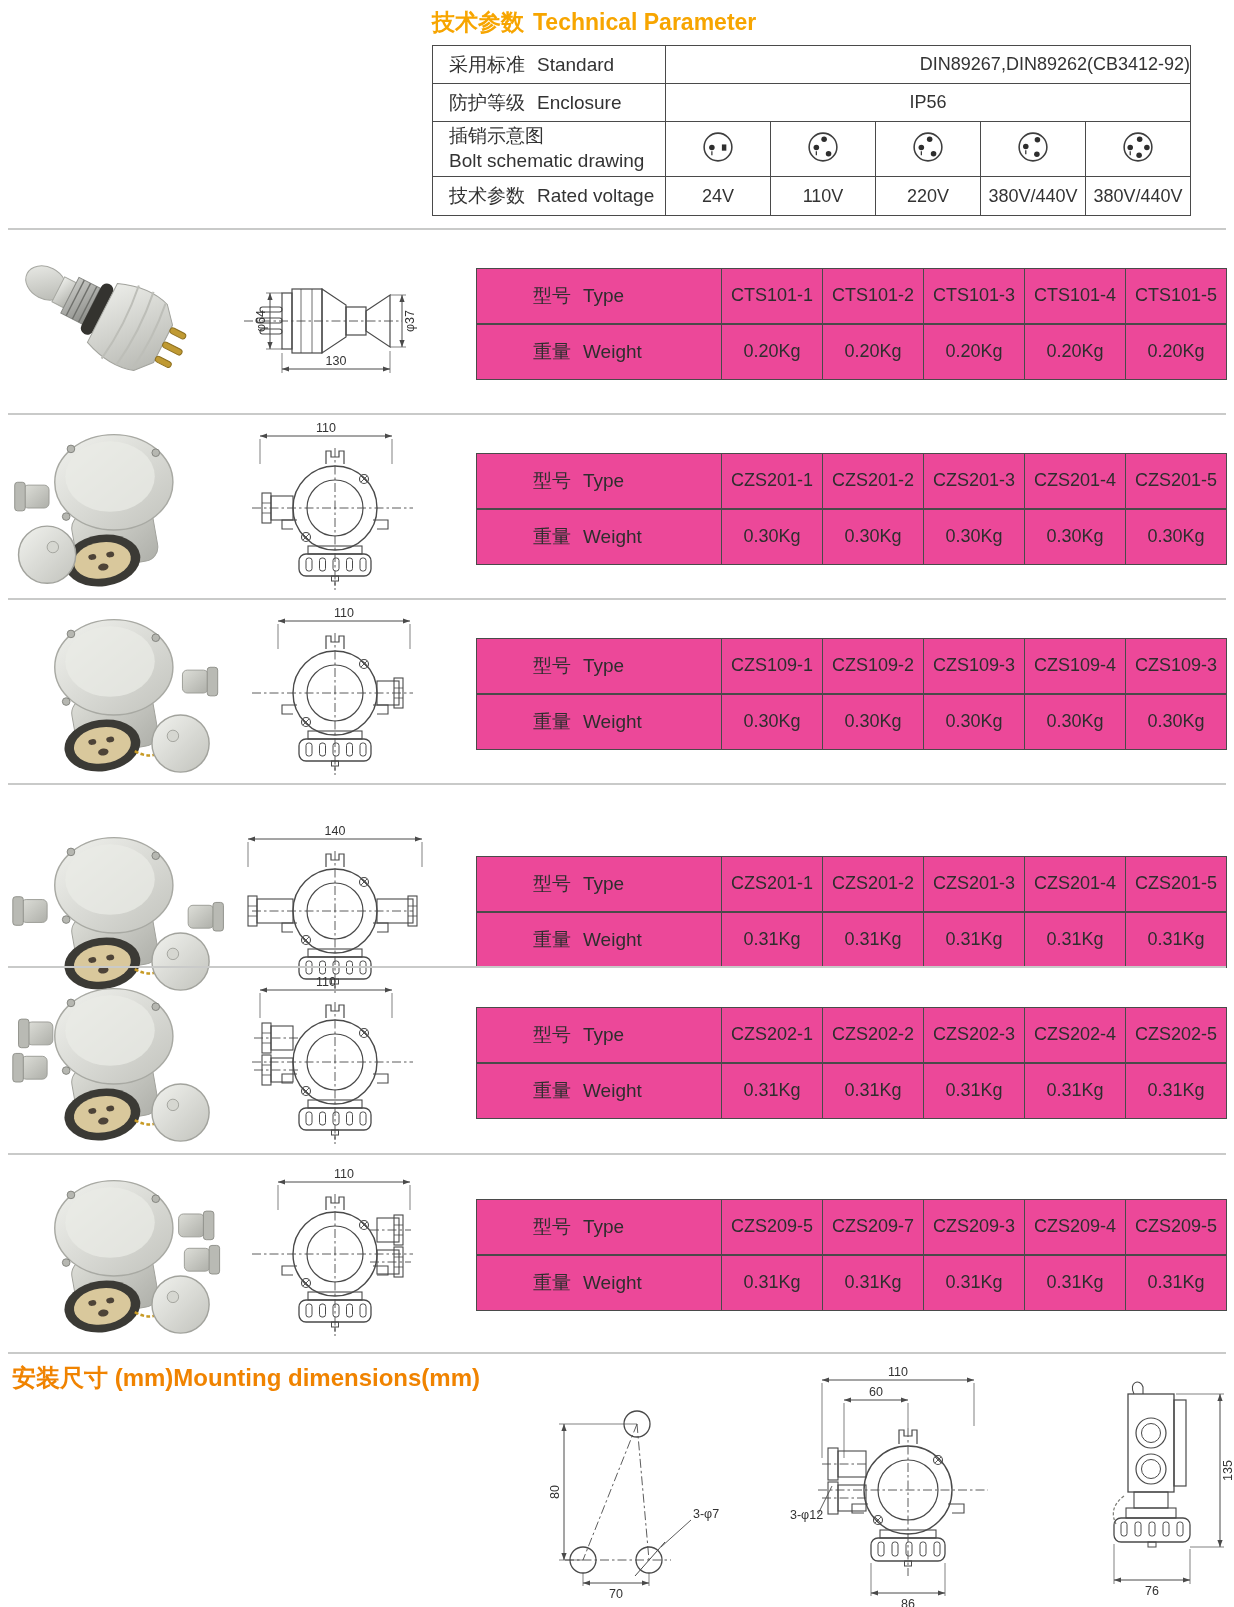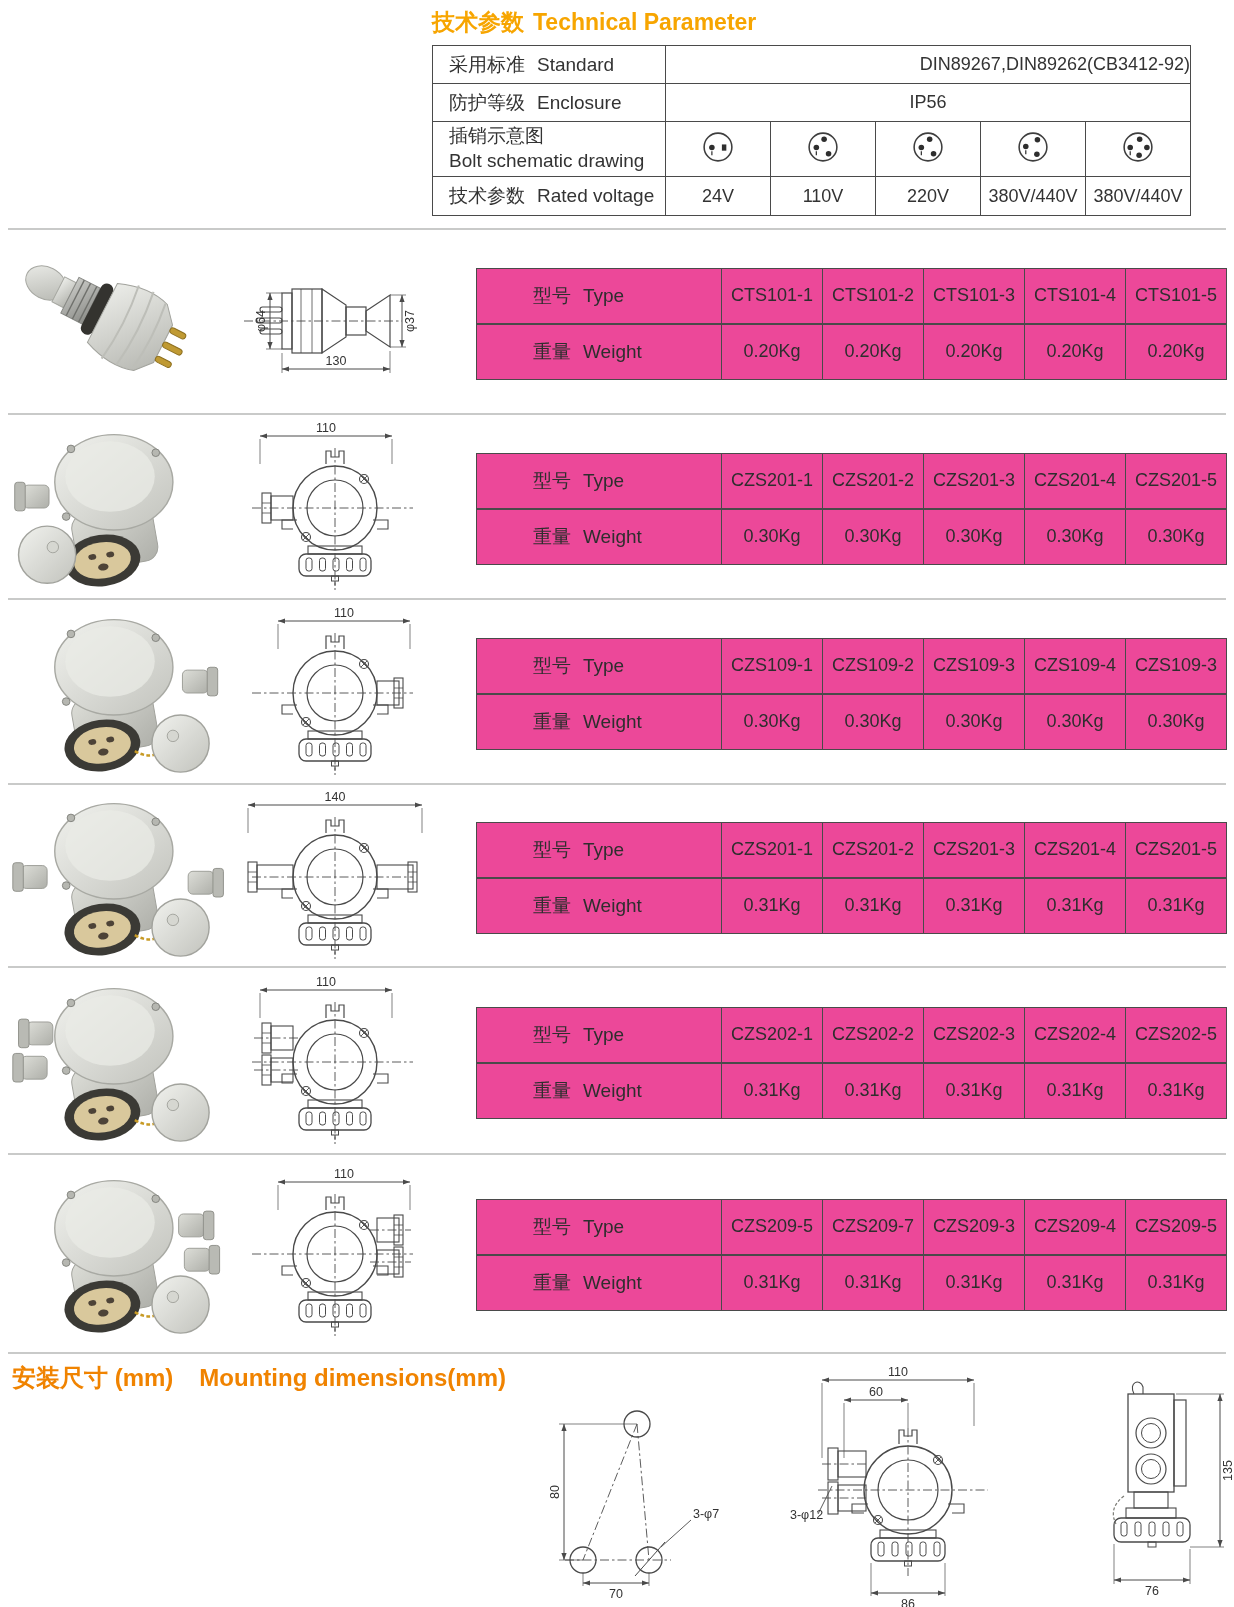--- a/index.html
+++ b/index.html
@@ -3,21 +3,21 @@
 <meta charset="utf-8">
 <style>
   html,body{margin:0;padding:0;background:#ffffff;}
   #page{position:relative;width:1234px;height:1607px;background:#fff;overflow:hidden;
         font-family:"Liberation Sans", sans-serif;color:#333;}
   svg{font-family:"Liberation Sans", sans-serif;}
   .sep{position:absolute;left:8px;width:1218px;height:2px;background:#c9cac9;}
   .hdr{position:absolute;left:432px;top:7px;font-size:23px;font-weight:bold;color:#F7A500;white-space:nowrap;}
   .hdr .en-t{margin-left:9px;}
   .hdr2{position:absolute;left:12px;top:1362px;font-size:24px;font-weight:bold;color:#F08300;white-space:nowrap;}
-  .hdr2 .en-t{margin-left:26px;}
+  .hdr2 .en-t{}
   table.spec{position:absolute;left:432px;top:45px;border-collapse:collapse;table-layout:fixed;}
   table.spec td{border:1.8px solid #4a4a4a;text-align:center;vertical-align:middle;
                 font-size:18px;color:#333;padding:0;}
   table.spec td.lbl{text-align:left;padding-left:16px;font-size:19px;}
   .en{margin-left:12px;}
   .blk{display:block;line-height:1.3;}
   tr.r1 td{height:37px;text-align:right;} tr.r2 td{height:37px;} tr.r3 td{height:54px;} tr.r4 td{height:38px;}
   .band{position:absolute;left:0;width:1234px;}
   .photo{position:absolute;left:8px;}
   .draw{position:absolute;}
@@ -379,21 +379,21 @@
               <td class="plbl"><span>重量</span><span class="en">Weight</span></td>
               <td>0.30Kg</td>
               <td>0.30Kg</td>
               <td>0.30Kg</td>
               <td>0.30Kg</td>
               <td>0.30Kg</td>
             </tr>
           </tbody>
         </table>
       </div>
-      <div class="band" style="top: 785px; height: 133px;">
+      <div class="band" style="top: 819px; height: 133px;">
         <div class="photo" style="top: 10.5px;"><svg width="225" height="162" viewBox="0 0 230 170">
             <defs>
               <linearGradient id="sp3l" x1="0" y1="0" x2="1" y2="1">
                 <stop offset="0" stop-color="#f1f2ee"></stop>
                 <stop offset="1" stop-color="#c2c3bd"></stop>
               </linearGradient>
               <linearGradient id="sp3b" x1="0" y1="0" x2="1" y2="1">
                 <stop offset="0" stop-color="#dddeD8"></stop>
                 <stop offset="1" stop-color="#aeafa9"></stop>
               </linearGradient>

